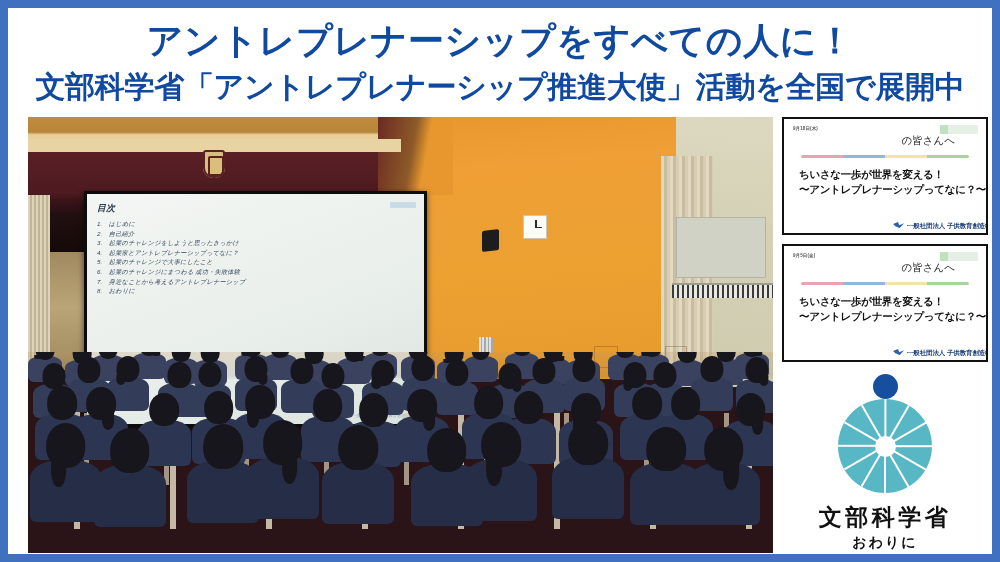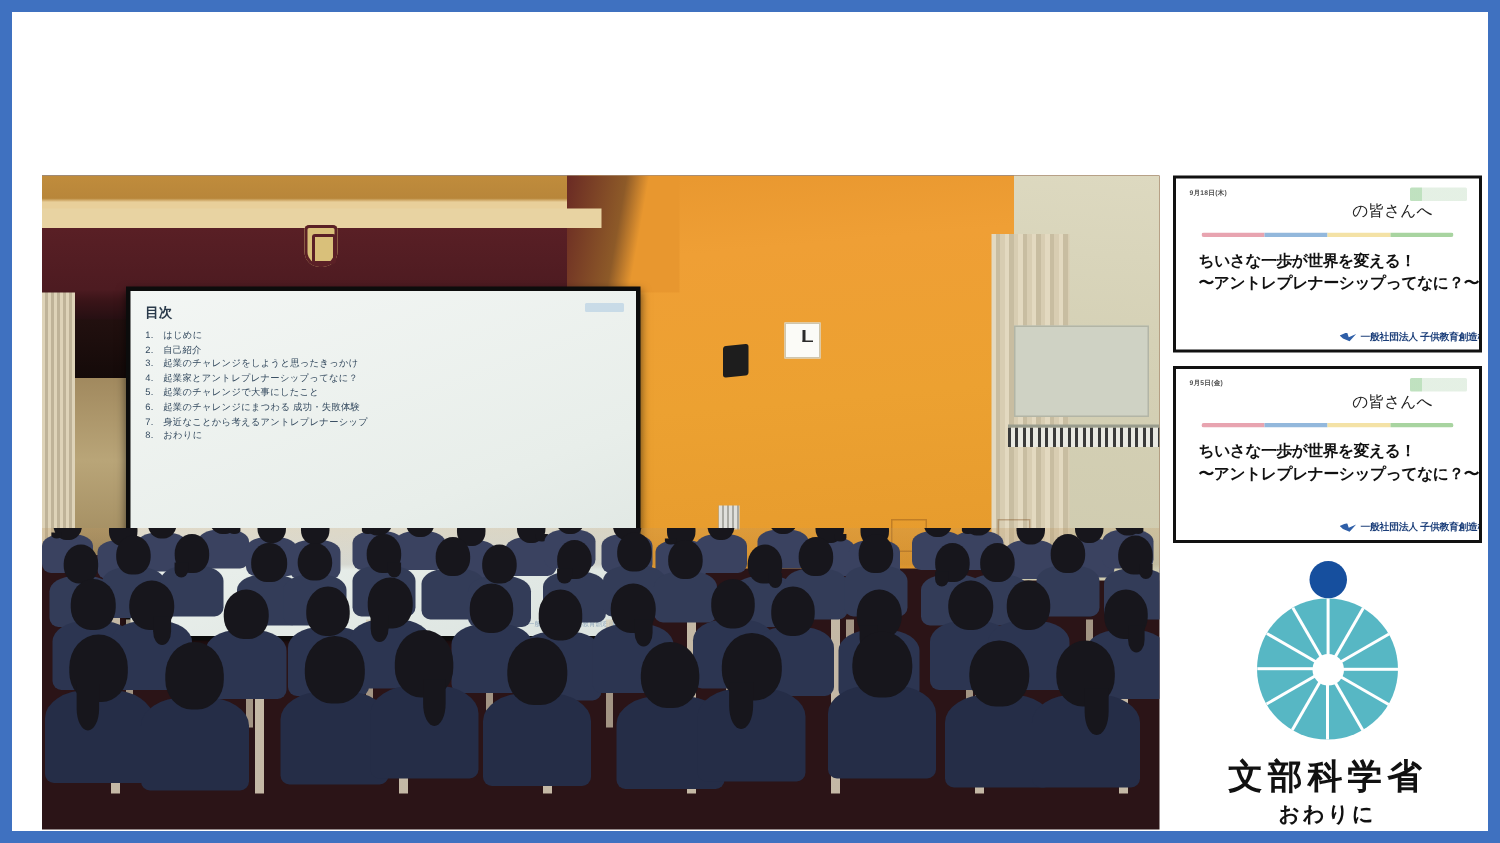--- a/index.html
+++ b/index.html
@@ -48,20 +48,21 @@
   }
 
   
   .photo {
     position: absolute;
     left: 20px; top: 109px;
     width: 745px;
     height: 436px;
     overflow: hidden;
     background: #2b1417;
+    font-style: italic;
   }
   .photo-inner { position: absolute; inset: 0; }
 
   
   .wall-left {
     position: absolute; left: 0; top: 0; width: 50%; height: 58%;
     background: linear-gradient(180deg,#c08c3c 0%, #b8863a 6%, #e8cf9a 7%, #e8cf9a 9%,
                  #5c2026 10%, #4d1b21 30%, #3a1418 33%, #1d0d10 40%, #26120f 46%,
                  #9a8157 47%, #b9a578 75%, #a08a5e 100%);
   }
@@ -351,20 +352,22 @@
     letter-spacing: 2px; white-space: nowrap;
     font-family: "Liberation Serif", "DejaVu Serif", serif;
   }
 </style>
 </head>
 <body>
 
 <div class="banner">
 
   <div class="headline">
+    <div class="headline-line1">アントレプレナーシップをすべての人に！</div>
+    <div class="headline-line2">文部科学省「アントレプレナーシップ推進大使」活動を全国で展開中</div>
   </div>
 
   <div class="photo">
     <div class="photo-inner">
 
       <div class="wall-left"></div>
       <div class="wall-right"></div>
       <div class="wall-right-taper"></div>
       <div class="wall-far-right"></div>
       <div class="beam-top"></div>

